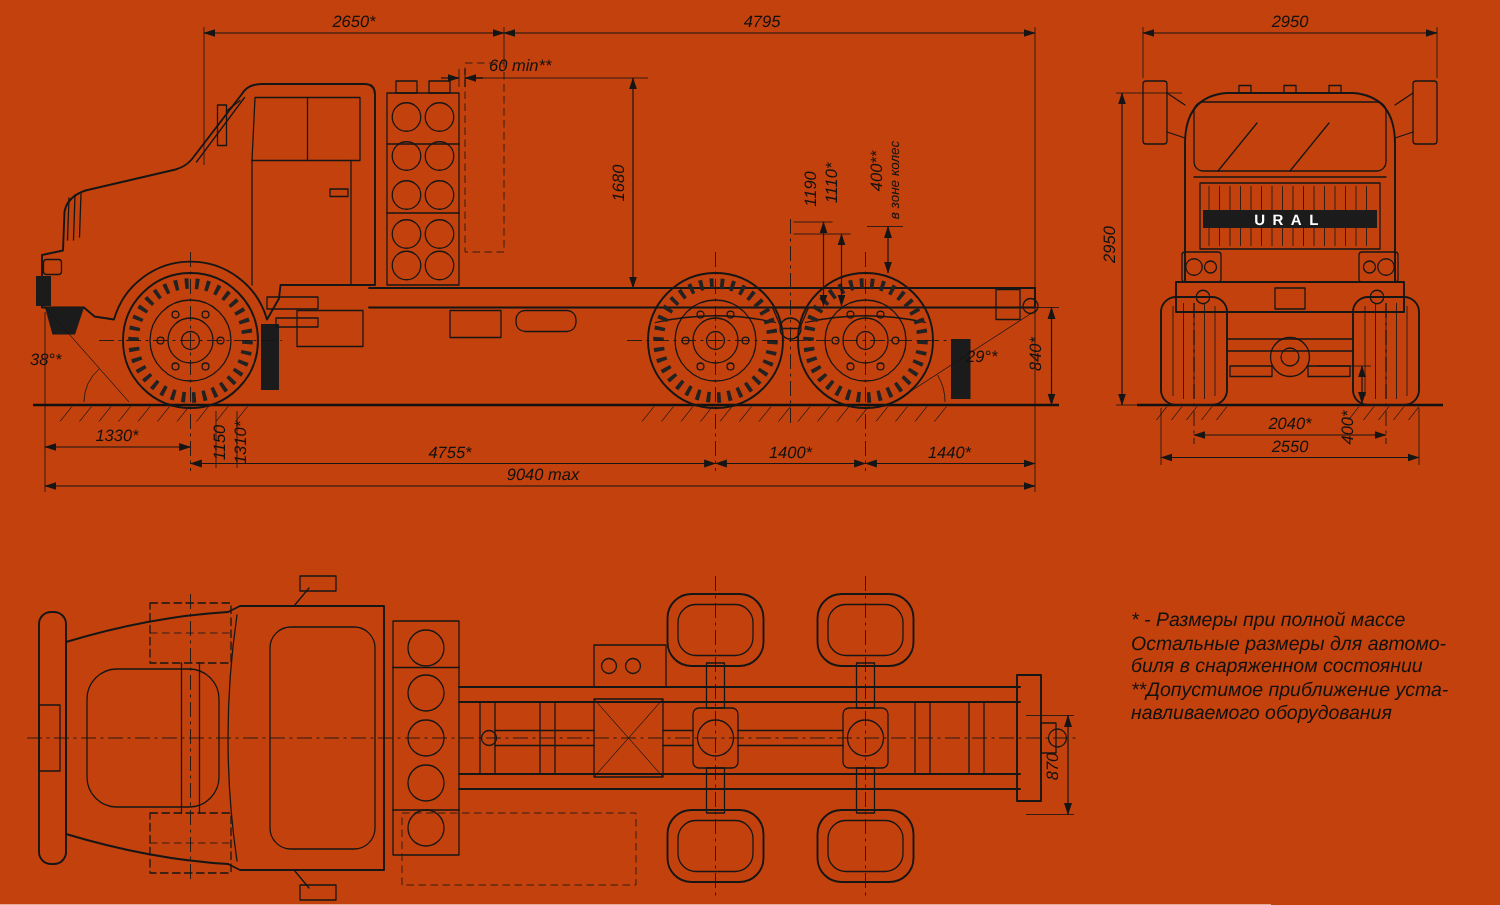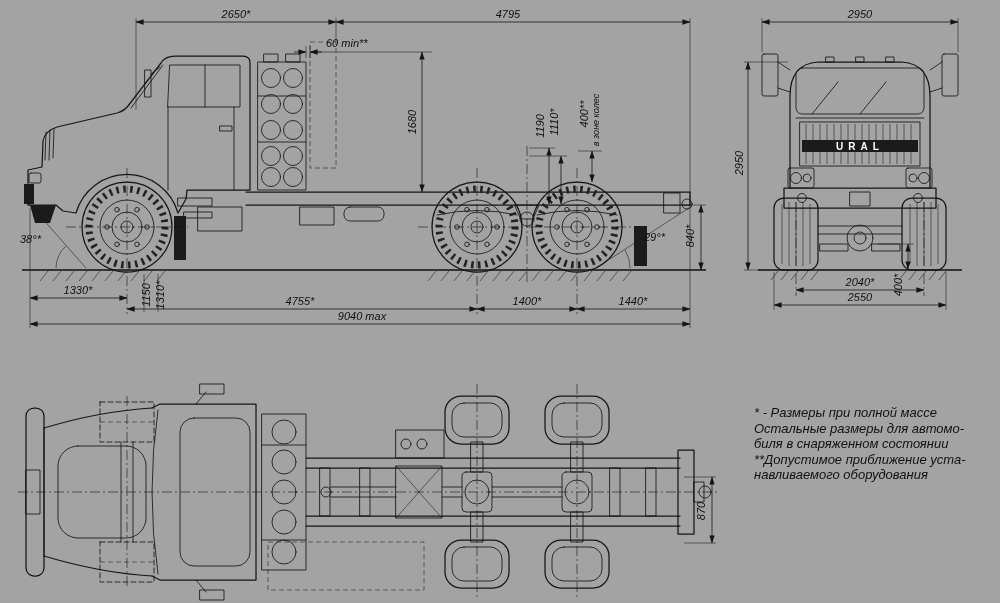--- a/index.html
+++ b/index.html
@@ -1,16 +1,16 @@
 <!DOCTYPE html>
 <html><head>
 <meta charset="utf-8">
 <style>
   html,body{margin:0;padding:0;background:#fff;}
-  .page{position:relative;width:1000px;height:603px;background:#a3a3a3;overflow:hidden;}
+  .page{position:relative;width:1000px;height:603px;background:#c2410c;overflow:hidden;}
   svg{display:block;}
   text{font-family:"Liberation Sans",sans-serif;font-style:italic;fill:#111;}
   .tl{font-size:11px;}
   .ts{font-size:9px;}
   .tn{font-size:13px;}
   .o{stroke:#161616;fill:none;stroke-width:1.25;stroke-linejoin:round;stroke-linecap:round;}
   .o2{stroke:#161616;fill:none;stroke-width:0.85;stroke-linejoin:round;stroke-linecap:round;}
   .t{stroke:#161616;fill:none;stroke-width:0.55;}
   .d{stroke:#161616;fill:none;stroke-width:0.8;}
   .g{stroke:#111;fill:none;stroke-width:1.7;}

